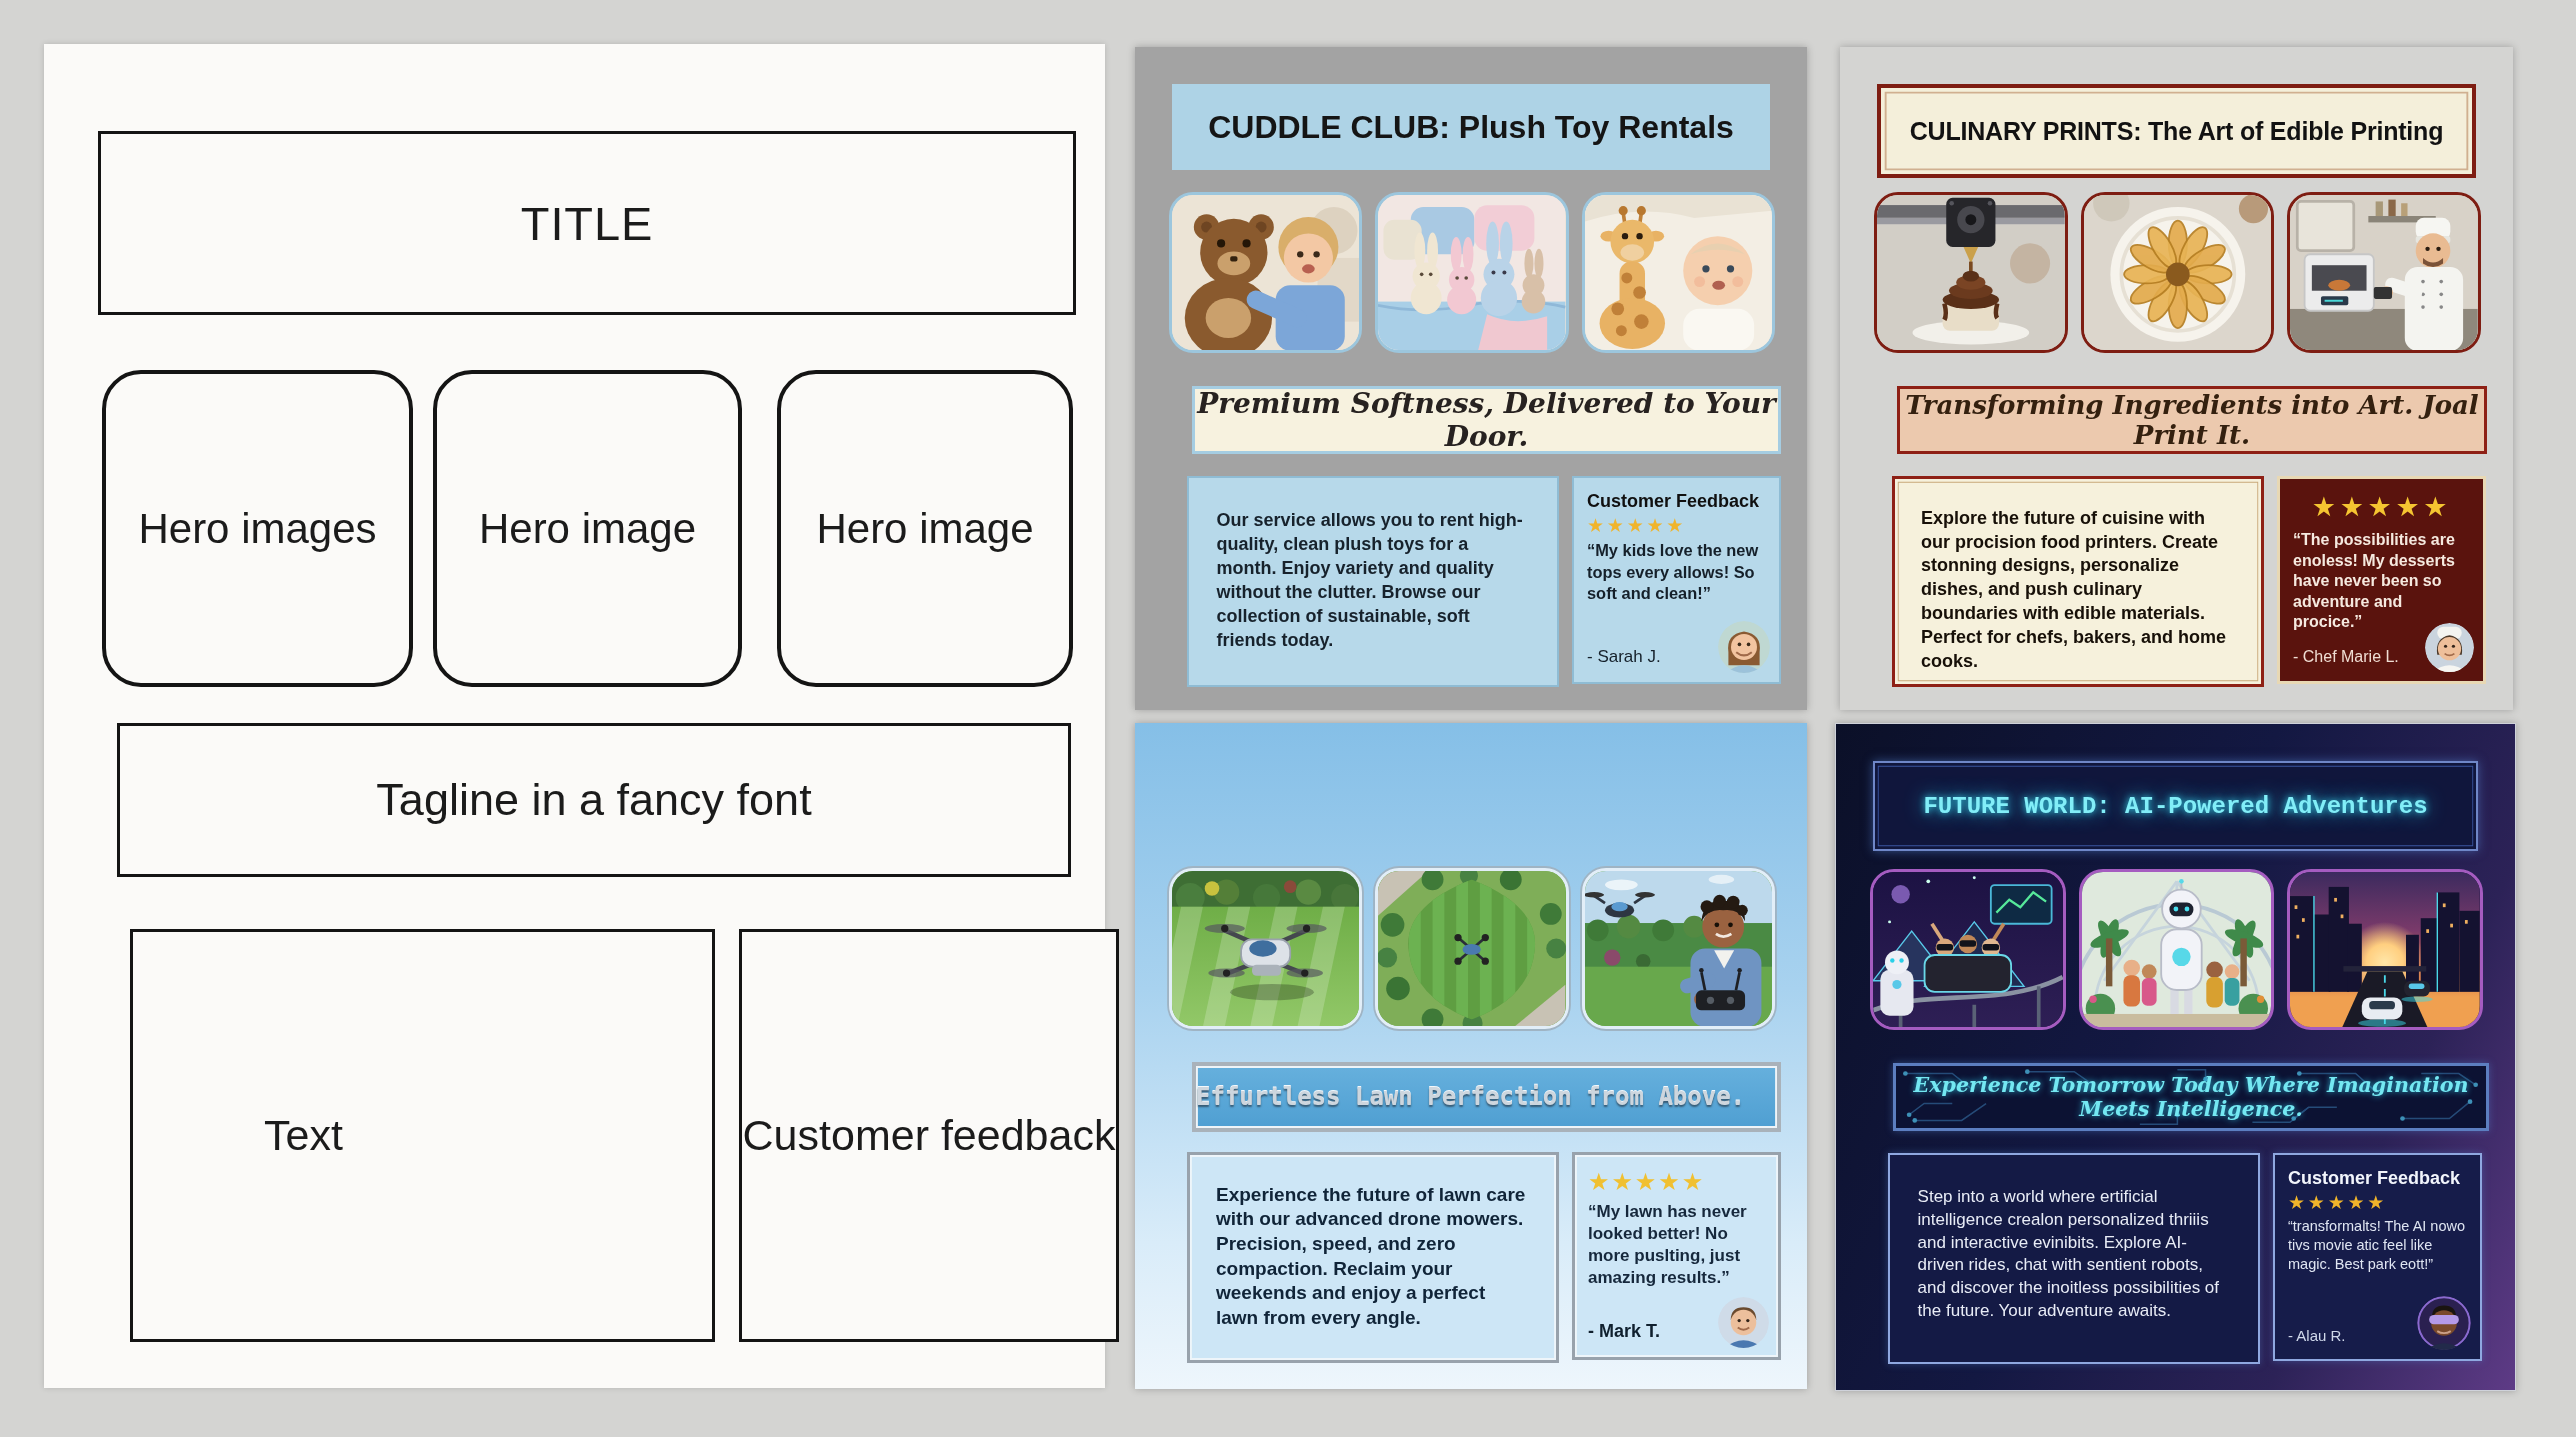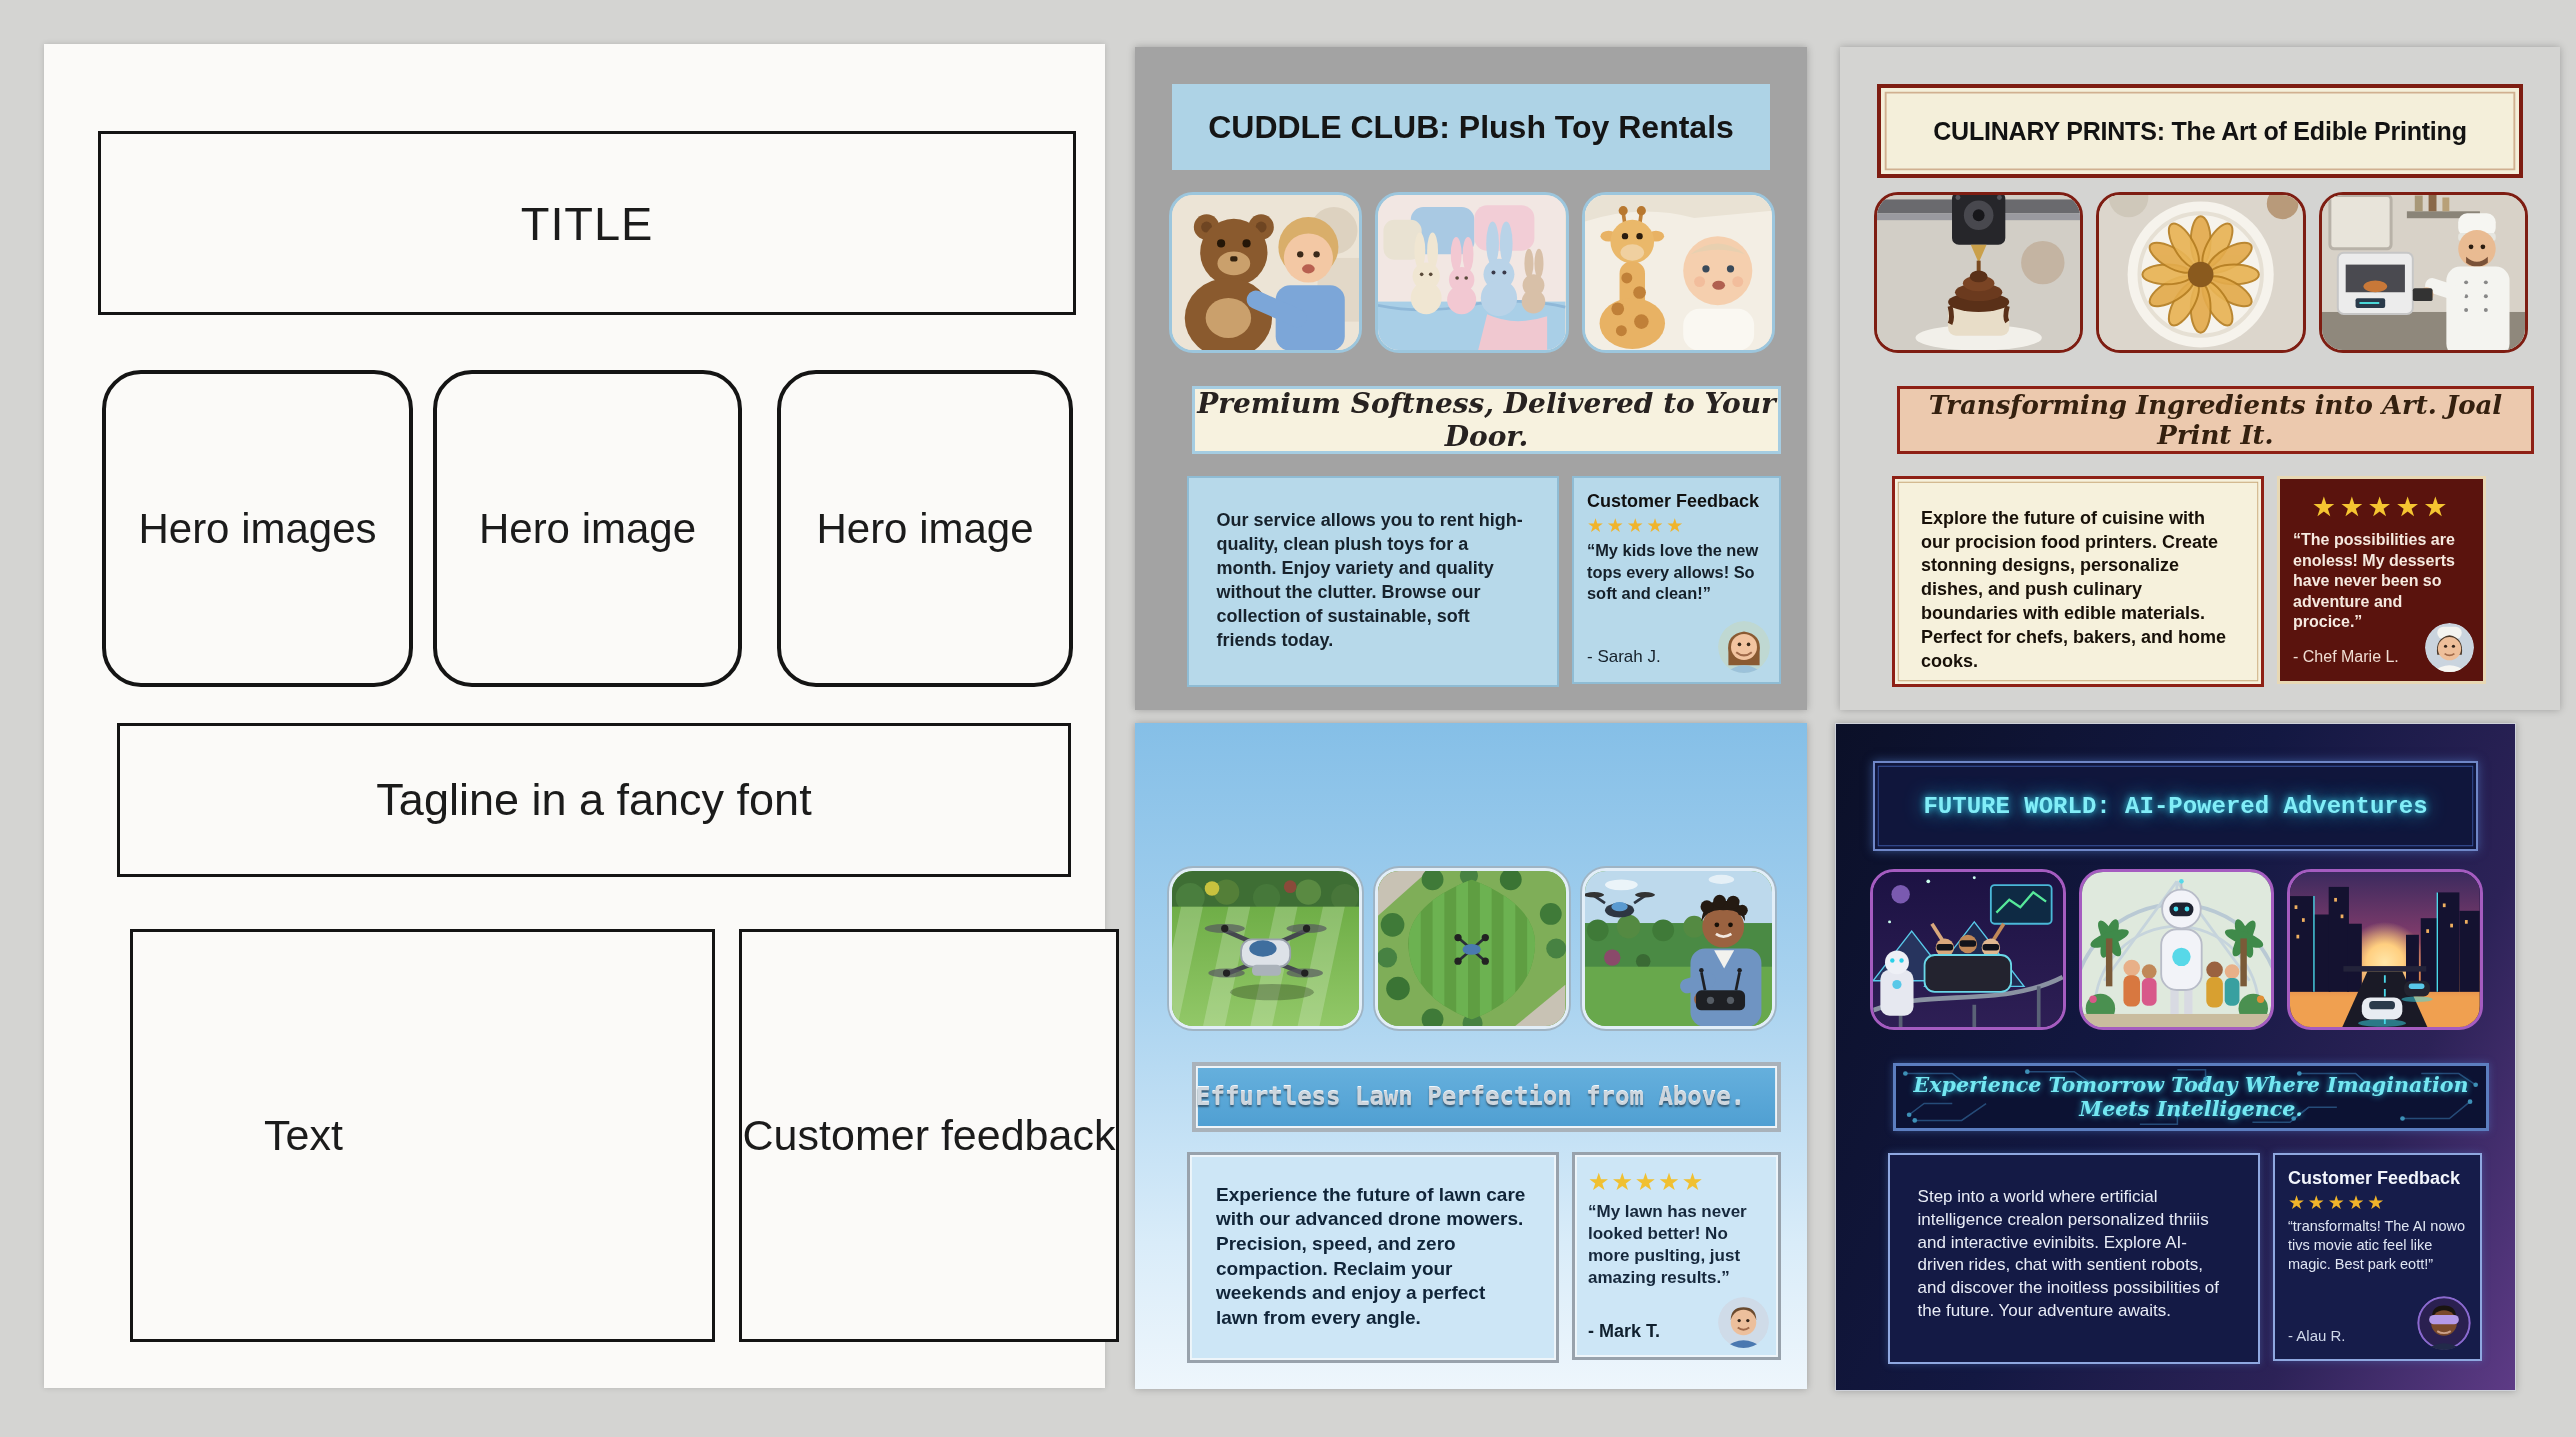--- a/index.html
+++ b/index.html
@@ -18,21 +18,21 @@
   .wf-hero2{left:389px;width:301px;}
   .wf-hero3{left:733px;width:288px;}
   .wf-tagline{left:73px;top:679px;width:948px;height:148px;font-size:45px;}
   .wf-text{left:86px;top:885px;width:579px;height:407px;justify-content:flex-start;align-items:center;}
   .wf-text span{margin-left:131px;font-size:43px;}
   .wf-feedback{left:695px;top:885px;width:374px;height:407px;}
   .wf-feedback span{font-size:43px;line-height:1.25;display:block;text-align:left;}
   
   .poster{position:absolute;box-shadow:0 0 7.5px rgba(0,0,0,.25);}
   .p1{left:1135px;top:47px;width:672px;height:663px;background:#a3a3a3;}
-  .p2{left:1840px;top:47px;width:673px;height:663px;background:linear-gradient(135deg,#8420157%,#8e251b 0%,#9e2f22 35%,#bc5f41 68%,#e0b083 100%);padding-left:47px;}
+  .p2{left:1840px;top:47px;width:673px;height:663px;background:linear-gradient(135deg,#8420157%,#8e251b 0%,#9e2f22 35%,#bc5f41 68%,#e0b083 100%);}
   .p3{left:1135px;top:723px;width:672px;height:666px;background:linear-gradient(180deg,#85bfe7 0%,#a8d2ef 40%,#d9ecf9 78%,#eef6fc 100%);}
   .p4{left:1835px;top:723px;width:679px;height:666px;background:linear-gradient(115deg,#0b1028 0%,#131842 45%,#2c2257 75%,#5e3b86 100%);border:1.9px solid #cfd2da;}
   .ptitle{position:absolute;left:37px;right:37px;top:37px;height:86px;display:flex;align-items:center;justify-content:center;text-align:center;padding:0 9.4px;}
   .heroes{position:absolute;left:34px;right:32px;top:145px;height:161px;display:flex;gap:13px;}
   .hero{flex:1;border-radius:24px;overflow:hidden;margin:0;position:relative;}
   .hero svg{position:absolute;inset:0;width:100%;height:100%;display:block;}
   .tagline{position:absolute;left:57px;right:26px;top:339px;height:62px;display:flex;align-items:center;justify-content:flex-start;text-align:center;overflow:hidden;}
   .tbox{position:absolute;left:52px;top:429px;width:372px;height:211px;box-sizing:border-box;}
   .tbox p{margin:7px;padding:22.5px 20.6px;}
   .fbox{position:absolute;left:437px;top:429px;width:209px;height:208px;box-sizing:border-box;padding:13px 13px;}

